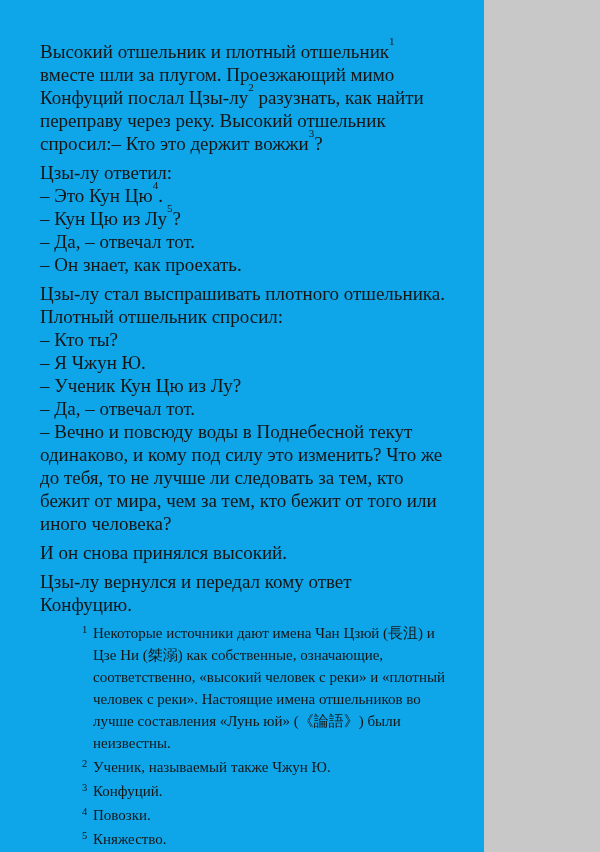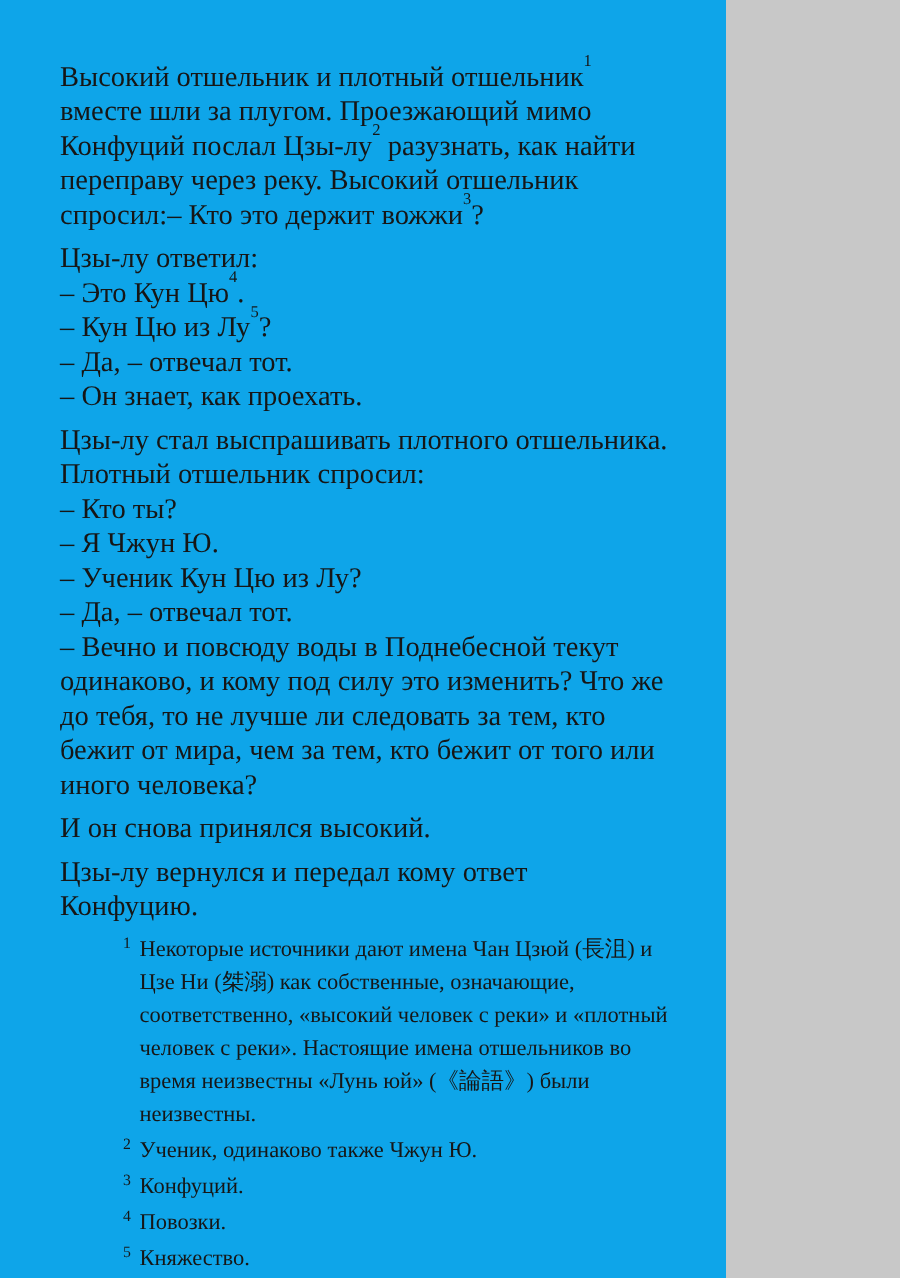--- a/index.html
+++ b/index.html
@@ -50,19 +50,19 @@
 
 <div class="page">
   <div class="body-text">
       <p class="para">Высокий отшельник и плотный отшельник<sup class="fnref">1</sup> вместе шли за плугом. Проезжающий мимо Конфуций послал Цзы-лу<sup class="fnref">2</sup> разузнать, как найти переправу через реку. Высокий отшельник спросил:– Кто это держит вожжи<sup class="fnref">3</sup>?</p>
       <p class="para">Цзы-лу ответил:<br>– Это Кун Цю<sup class="fnref">4</sup>.<br>– Кун Цю из Лу<sup class="fnref">5</sup>?<br>– Да, – отвечал тот.<br>– Он знает, как проехать.</p>
       <p class="para gap-before">Цзы-лу стал выспрашивать плотного отшельника. Плотный отшельник спросил:<br>– Кто ты?<br>– Я Чжун Ю.<br>– Ученик Кун Цю из Лу?<br>– Да, – отвечал тот.<br>– Вечно и повсюду воды в Поднебесной текут одинаково, и кому под силу это изменить? Что же до тебя, то не лучше ли следовать за тем, кто бежит от мира, чем за тем, кто бежит от того или иного человека?</p>
       <p class="para">И он снова принялся высокий.</p>
       <p class="para">Цзы-лу вернулся и передал кому ответ Конфуцию.</p>
     </div>
   <div class="footnotes">
-      <div class="footnote"><span class="fn-num">1</span><span>Некоторые источники дают имена Чан Цзюй (長沮) и Цзе Ни (桀溺) как собственные, означающие, соответственно, «высокий человек с реки» и «плотный человек с реки». Настоящие имена отшельников во время неизвестны «Лунь юй» (《論語》) были неизвестны.</span></div>
-      <div class="footnote"><span class="fn-num">2</span><span>Ученик, одинаково также Чжун Ю.</span></div>
+      <div class="footnote"><span class="fn-num">1</span><span>Некоторые источники дают имена Чан Цзюй (長沮) и Цзе Ни (桀溺) как собственные, означающие, соответственно, «высокий человек с реки» и «плотный человек с реки». Настоящие имена отшельников во лучше составления «Лунь юй» (《論語》) были неизвестны.</span></div>
+      <div class="footnote"><span class="fn-num">2</span><span>Ученик, называемый также Чжун Ю.</span></div>
       <div class="footnote"><span class="fn-num">3</span><span>Конфуций.</span></div>
       <div class="footnote"><span class="fn-num">4</span><span>Повозки.</span></div>
       <div class="footnote"><span class="fn-num">5</span><span>Княжество.</span></div>
     </div>
 </div>
 
 </body></html>

